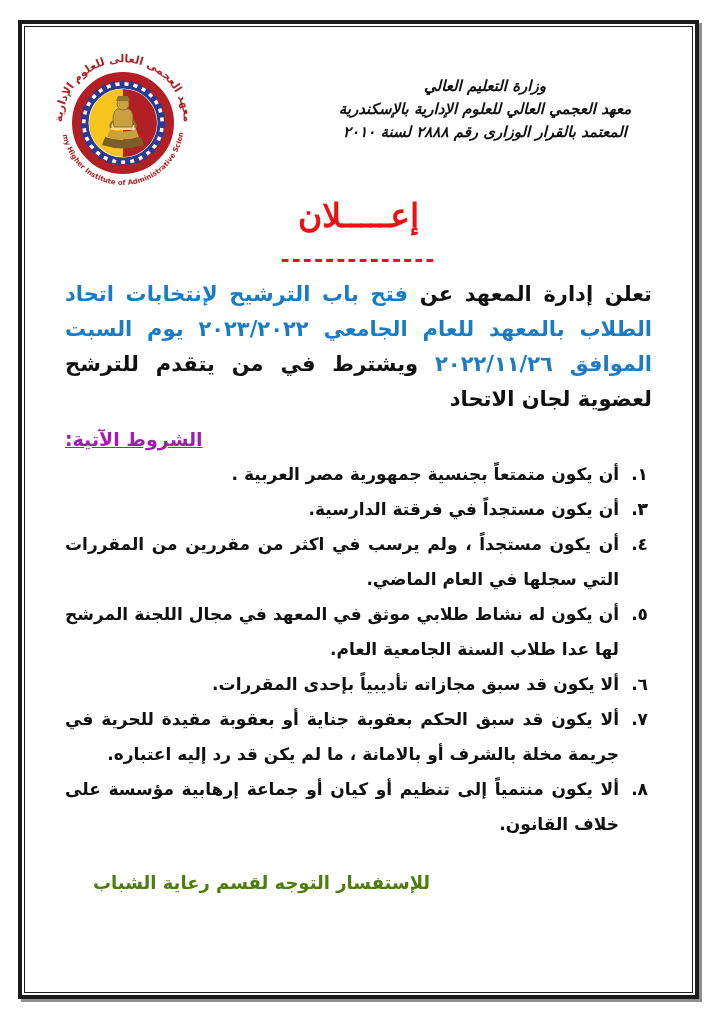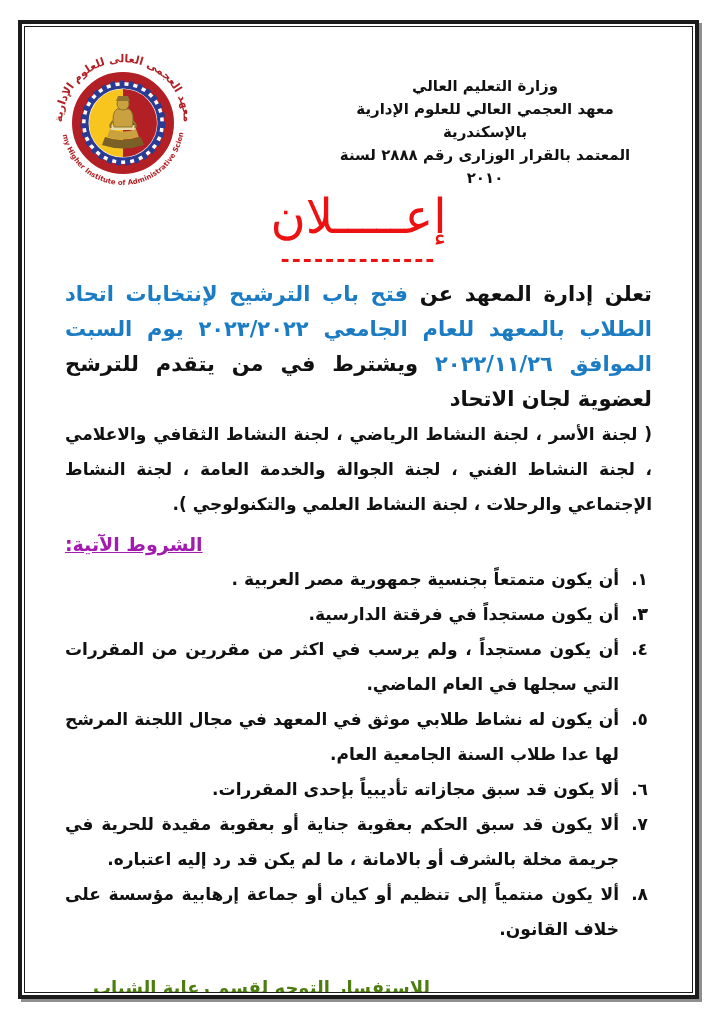--- a/index.html
+++ b/index.html
@@ -17,26 +17,26 @@
     border:1px solid #1c1c1c; overflow:hidden;
   }
   
   .header { position:relative; height:158px; direction:rtl; }
   .header-text {
     position:absolute; top:48px; left:40px; right:40px;
     text-align:center; direction:rtl;
     font-weight:bold; font-size:15px; line-height:23px; color:#111;
   }
   .header-text div { text-align:center; }
-  .header-text-wrap { position:absolute; top:48px; right:42px; width:330px; text-align:center; }
+  .header-text-wrap { position:absolute; top:48px; right:42px; width:330px; text-align:center;font-style:italic; }
   .logo-wrap { position:absolute; left:10px; top:8px; width:176px; height:168px; }
   
   .title {
-    text-align:center; color:#ee1111; font-weight:normal;
-    font-size:48px; line-height:58px; margin-top:2px;
+    text-align:center; color:#ee1111; font-weight:bold;
+    font-size:33px; line-height:58px; margin-top:2px;
     font-family:"DejaVu Serif", serif;
   }
   .dashes {
     text-align:center; color:#ee1111; font-weight:bold;
     font-size:22px; line-height:22px; letter-spacing:2px; margin-top:4px;
   }
   
   .content { padding:6px 40px 0 40px; direction:rtl; color:#111; }
   .para {
     font-size:21px; font-weight:bold; line-height:35px;
@@ -108,21 +108,20 @@
       </div>
     </div>
 
     <div class="title">إعـــــلان</div>
     <div class="dashes">--------------</div>
 
     <div class="content">
 
       <p class="para"><span>تعلن إدارة المعهد عن </span><span class="blue">فتح باب الترشيح لإنتخابات اتحاد الطلاب بالمعهد للعام الجامعي ٢٠٢٣/٢٠٢٢ يوم السبت الموافق ٢٠٢٢/١١/٢٦ </span><span>ويشترط في من يتقدم للترشح لعضوية لجان الاتحاد</span></p>
 
-      <p class="committees">( لجنة الأسر ، لجنة النشاط الرياضي ،  لجنة النشاط الثقافي والاعلامي ، لجنة النشاط الفني ، لجنة الجوالة والخدمة العامة ، لجنة النشاط الإجتماعي والرحلات ، لجنة النشاط العلمي والتكنولوجي ).</p>
 
       <div class="cond-heading">الشروط الآتية:</div>
 
       <ol class="conds">
         <li><span class="num">١.</span><span>أن يكون متمتعاً بجنسية جمهورية مصر العربية .</span></li>
         <li><span class="num">٢.</span></li>
         <li><span class="num">٣.</span><span>أن يكون مستجداً في فرقتة الدارسية.</span></li>
         <li><span class="num">٤.</span><span>أن يكون مستجداً ، ولم يرسب في اكثر من مقررين من المقررات التي سجلها في العام الماضي.</span></li>
         <li><span class="num">٥.</span><span>أن يكون له نشاط طلابي موثق في المعهد في مجال اللجنة المرشح لها عدا طلاب السنة الجامعية العام.</span></li>
         <li><span class="num">٦.</span><span>ألا يكون قد سبق مجازاته تأديبياً بإحدى المقررات.</span></li>

